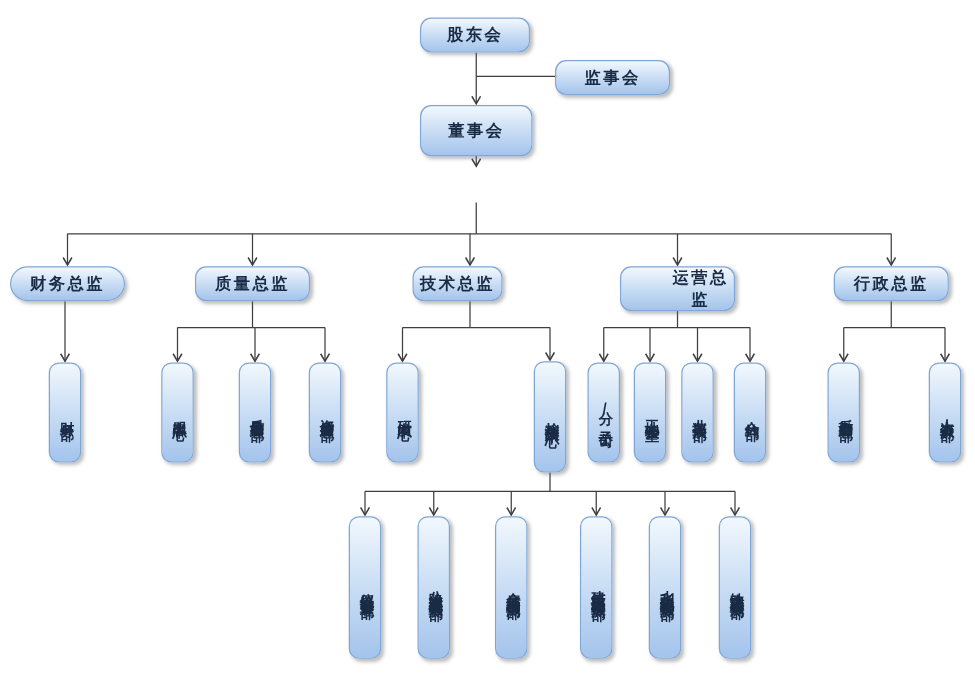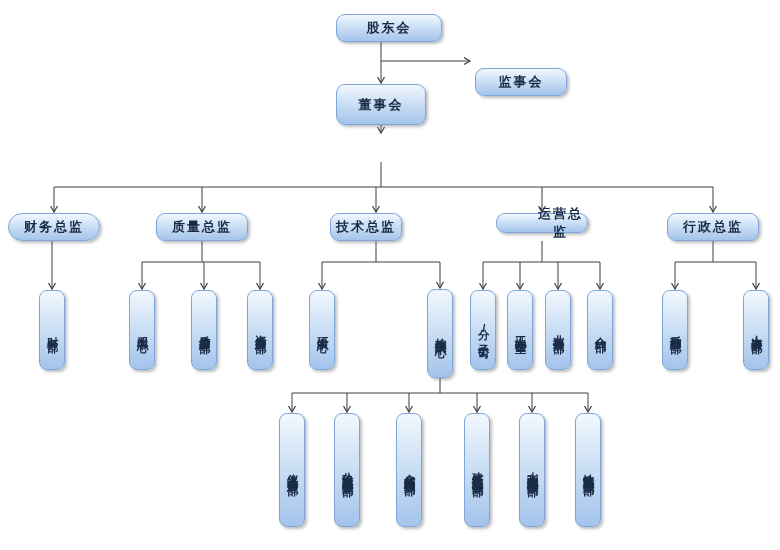--- a/index.html
+++ b/index.html
@@ -93,27 +93,27 @@
         <line x1="292" y1="393" x2="588" y2="393" stroke="#3f3f3f" stroke-width="1"></line>
         <line x1="292" y1="393" x2="292" y2="412" stroke="#3f3f3f" stroke-width="1" marker-end="url(#arrow-right)"></line>
         <line x1="347" y1="393" x2="347" y2="412" stroke="#3f3f3f" stroke-width="1" marker-end="url(#arrow-right)"></line>
         <line x1="409" y1="393" x2="409" y2="412" stroke="#3f3f3f" stroke-width="1" marker-end="url(#arrow-right)"></line>
         <line x1="477" y1="393" x2="477" y2="412" stroke="#3f3f3f" stroke-width="1" marker-end="url(#arrow-right)"></line>
         <line x1="532" y1="393" x2="532" y2="412" stroke="#3f3f3f" stroke-width="1" marker-end="url(#arrow-right)"></line>
         <line x1="588" y1="393" x2="588" y2="412" stroke="#3f3f3f" stroke-width="1" marker-end="url(#arrow-right)"></line>
       </g>
   </svg>
 
-<div class="node h" style="left: 336px; top: 14px; width: 106px; height: 28px; text-align: right;">股东会</div>
-    <div class="node h" style="left: 475px; top: 48px; width: 92px; height: 28px; margin-top: 20px;">监事会</div>
+<div class="node h" style="left: 336px; top: 14px; width: 88px; height: 28px; text-align: right;">股东会</div>
+    <div class="node h" style="left: 444px; top: 48px; width: 92px; height: 28px;">监事会</div>
     <div class="node h" style="left: 336px; top: 84px; width: 90px; height: 41px;">董事会</div>
     <div class="node h" style="left: 8px; top: 213px; width: 92px; height: 28px; border-radius: 14px;">财务总监</div>
     <div class="node h" style="left: 156px; top: 213px; width: 92px; height: 28px;">质量总监</div>
     <div class="node h" style="left: 330px; top: 213px; width: 72px; height: 28px;">技术总监</div>
-    <div class="node h" style="left: 496px; top: 213px; width: 92px; height: 20px; padding-left: 37px;">运营总监</div>
+    <div class="node h" style="left: 496px; top: 213px; width: 92px; height: 36px; padding-left: 37px;">运营总监</div>
     <div class="node h" style="left: 667px; top: 213px; width: 92px; height: 28px;">行政总监</div>
     <div class="node v" style="left: 39px; top: 290px; width: 26px; height: 80px;">财务部</div>
     <div class="node v" style="left: 129px; top: 290px; width: 26px; height: 80px;">客服中心</div>
     <div class="node v" style="left: 191px; top: 290px; width: 26px; height: 80px;">质量管理部</div>
     <div class="node v" style="left: 247px; top: 290px; width: 26px; height: 80px;">资质管理部</div>
     <div class="node v" style="left: 309px; top: 290px; width: 26px; height: 80px;">研发中心</div>
     <div class="node v" style="left: 427px; top: 289px; width: 26px; height: 89px;">检测技术中心</div>
     <div class="node v" style="left: 470px; top: 290px; width: 26px; height: 80px;">分/子公司</div>
     <div class="node v" style="left: 507px; top: 290px; width: 26px; height: 80px;">工地实验室</div>
     <div class="node v" style="left: 545px; top: 290px; width: 26px; height: 80px;">业务拓展部</div>

